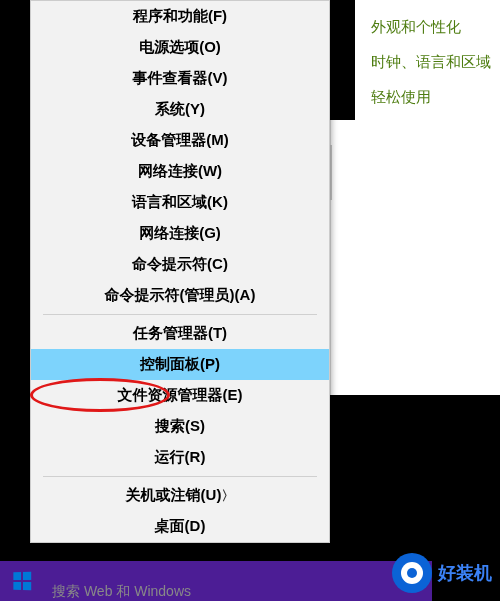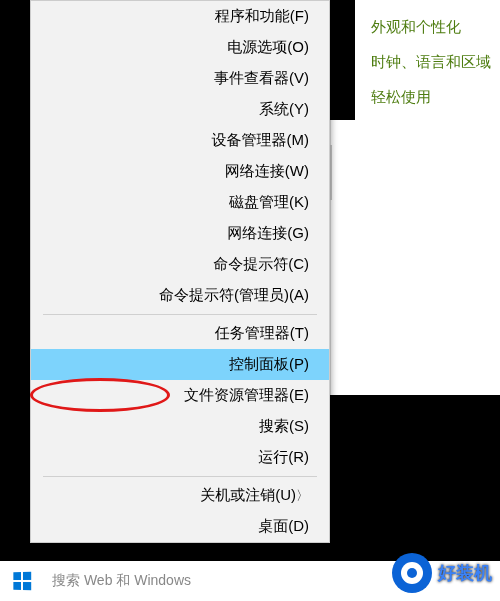--- a/index.html
+++ b/index.html
@@ -25,21 +25,22 @@
       box-shadow: 2px 2px 6px rgba(0,0,0,0.3);
     }
     .menu-item {
       padding: 6px 20px 6px 20px;
       font-size: 15px;
       color: #000;
       cursor: default;
       position: relative;
       display: flex;
       align-items: center;
-      justify-content: flex-end;
+      justify-content: center;
+      font-weight: bold;
     }
     .menu-item.highlighted {
       background: #7dd3fc;
     }
     .separator {
       height: 1px;
       background: #d0d0d0;
       margin: 3px 12px;
     }
     .submenu-arrow {
@@ -87,25 +88,25 @@
       top: 120px;
       width: 170px;
       height: 275px;
       background: #fff;
       border-left: 1px solid #ddd;
     }
     .taskbar {
       position: absolute;
       bottom: 0;
       left: 0;
-      width: 500px;
+      width: 432px;
       height: 40px;
-      background: #ffffff;
-      display: flex;
-      align-items: center;
+      background: #4c1d95;
+      display: flex;
+      align-items: flex-end;
     }
     .start-btn {
       width: 44px;
       height: 40px;
       display: flex;
       align-items: center;
       justify-content: center;
     }
     .win-logo {
       width: 18px;
@@ -204,21 +205,21 @@
   <div class="menu-item">
       <span>系统(Y)</span>
     </div>
   <div class="menu-item">
       <span>设备管理器(M)</span>
     </div>
   <div class="menu-item">
       <span>网络连接(W)</span>
     </div>
   <div class="menu-item">
-      <span>磁盘管理(K)</span>
+      <span>语言和区域(K)</span>
     </div>
   <div class="menu-item">
       <span>网络连接(G)</span>
     </div>
   <div class="menu-item">
       <span>命令提示符(C)</span>
     </div>
   <div class="menu-item">
       <span>命令提示符(管理员)(A)</span>
     </div>

